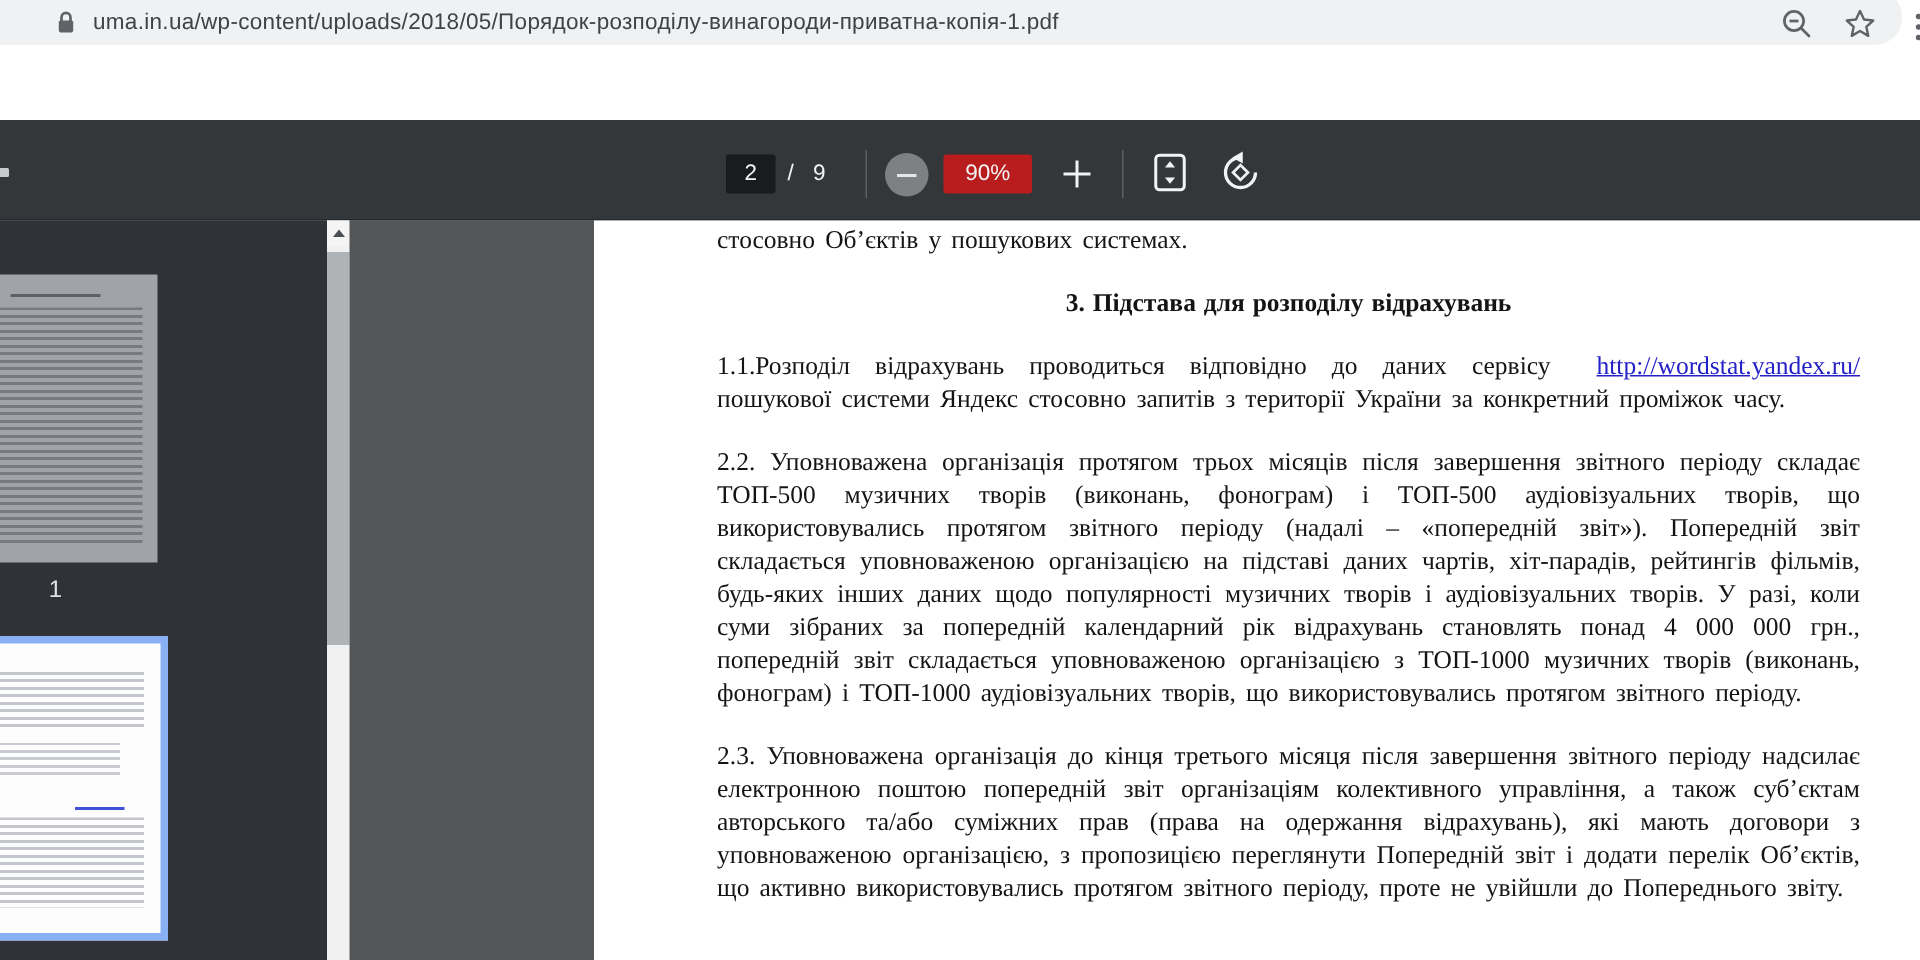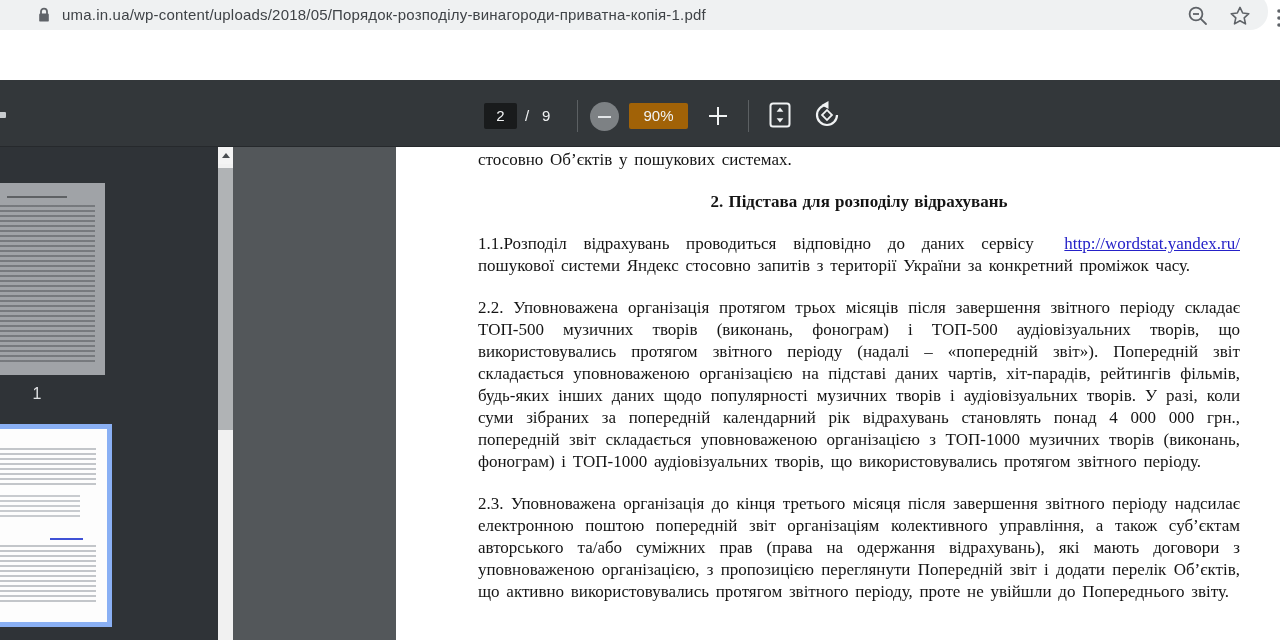--- a/index.html
+++ b/index.html
@@ -28,21 +28,21 @@
               background:#191b1c; border-radius:2px; color:#f1f3f4; font-size:15px;
               line-height:26px; text-align:center; }
   .page-div  { position:absolute; left:525px; top:23px; line-height:26px; color:#f1f3f4; font-size:15px; }
   .page-total{ position:absolute; left:542px; top:23px; line-height:26px; color:#f1f3f4; font-size:15px; }
   .tb-sep { position:absolute; top:20px; width:1px; height:32px; background:#5c6063; }
   .sep1 { left:577px; } .sep2 { left:748px; }
   .minus-btn { position:absolute; left:590px; top:22px; width:29px; height:29px;
                border-radius:50%; background:#7d8184; }
   .minus-bar { position:absolute; left:8px; top:13.5px; width:13px; height:2px; background:#e3e6e8; }
   .zoom-box { position:absolute; left:629px; top:23px; width:59px; height:26px;
-              background:#a16207; border-radius:2px; color:#f1f3f4; font-size:15px;
+              background:#b91c1c; border-radius:2px; color:#f1f3f4; font-size:15px;
               line-height:26px; text-align:center; }
   .plus-btn { position:absolute; left:704px; top:22px; width:28px; height:28px; }
   .fit-btn  { position:absolute; left:766px; top:20px; width:28px; height:30px; }
   .rot-btn  { position:absolute; left:812px; top:20px; width:30px; height:30px; }
 
   
   .sidebar { position:absolute; left:0; top:147px; width:218px; height:493px;
              background:#2f3337; overflow:hidden; }
   .thumb1 { position:absolute; left:-31px; top:36px; width:136px; height:192px; background:#a0a3a7; }
   .t1-title { position:absolute; left:28%; top:13px; width:44%; height:2px; background:#5e6164; }
@@ -167,21 +167,21 @@
     <div class="sb-up">
       <div class="sb-up-tri"></div>
     </div>
     <div class="sb-thumb"></div>
   </div>
 
   <div class="viewer">
     <div class="pdf-page">
       <div class="doc">
         <p class="intro">стосовно Об’єктів у пошукових системах.</p>
-        <p class="heading">2. Підстава для розподілу відрахувань</p>
+        <p class="heading">3. Підстава для розподілу відрахувань</p>
         <p class="para"><span>1.1.Розподіл відрахувань проводиться відповідно до даних сервісу </span><a href="#">http://wordstat.yandex.ru/</a><span> пошукової системи Яндекс стосовно запитів з території України за конкретний проміжок часу.</span></p>
         <p class="para">2.2. Уповноважена організація протягом трьох місяців після завершення звітного періоду складає ТОП-500 музичних творів (виконань, фонограм) і ТОП-500 аудіовізуальних творів, що використовувались протягом звітного періоду (надалі – «попередній звіт»). Попередній звіт складається уповноваженою організацією на підставі даних чартів, хіт-парадів, рейтингів фільмів, будь-яких інших даних щодо популярності музичних творів і аудіовізуальних творів. У разі, коли суми зібраних за попередній календарний рік відрахувань становлять понад 4 000 000 грн., попередній звіт складається уповноваженою організацією з ТОП-1000 музичних творів (виконань, фонограм) і ТОП-1000 аудіовізуальних творів, що використовувались протягом звітного періоду.</p>
         <p class="para">2.3. Уповноважена організація до кінця третього місяця після завершення звітного періоду надсилає електронною поштою попередній звіт організаціям колективного управління, а також суб’єктам авторського та/або суміжних прав (права на одержання відрахувань), які мають договори з уповноваженою організацією, з пропозицією переглянути Попередній звіт і додати перелік Об’єктів, що активно використовувались протягом звітного періоду, проте не увійшли до Попереднього звіту.</p>
       </div>
     </div>
   </div>
 
 </div>
 
 </body></html>

